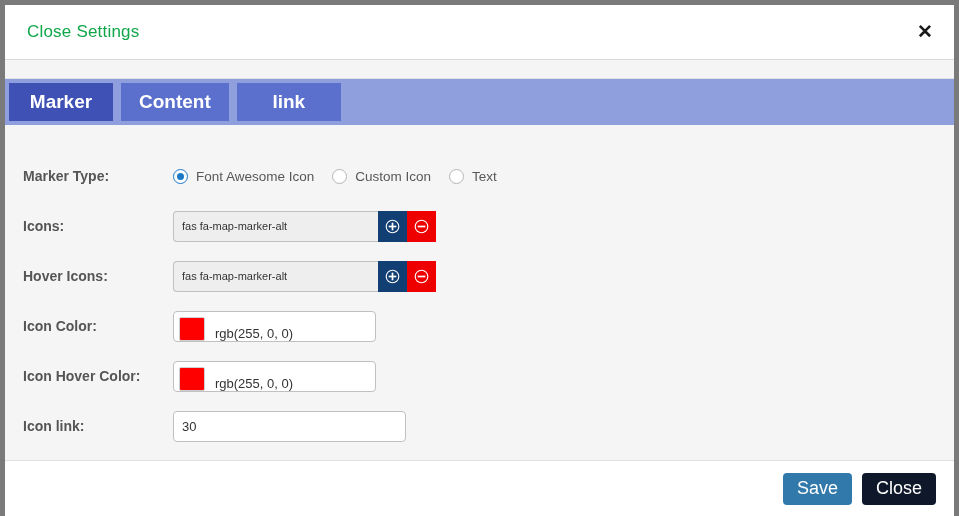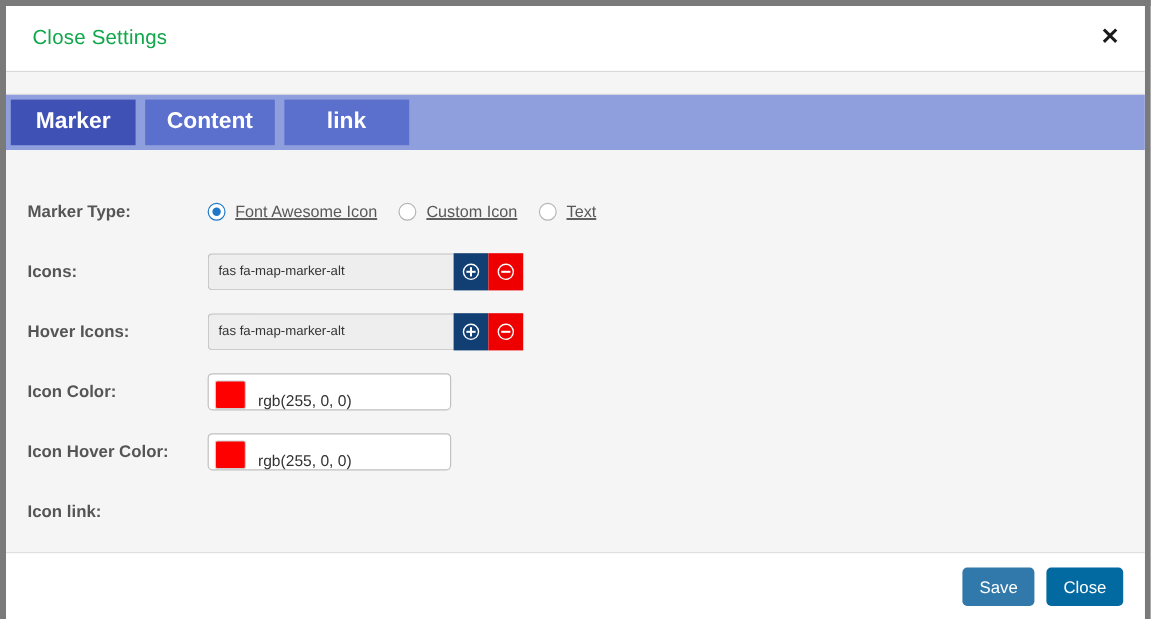--- a/index.html
+++ b/index.html
@@ -180,21 +180,20 @@
   
   .radio-group {
     display: flex;
     align-items: center;
   }
   .radio-opt {
     display: flex;
     align-items: flex-start;
     margin-right: 18px;
     cursor: pointer;
-    text-decoration: underline;
   }
   .radio-circle {
     width: 15px;
     height: 15px;
     border-radius: 50%;
     border: 1px solid #b5b5b5;
     background: #ffffff;
     box-sizing: border-box;
     margin-right: 8px;
     position: relative;
@@ -301,28 +300,28 @@
     justify-content: flex-end;
     padding-right: 18px;
     box-sizing: border-box;
   }
   .footer-btn {
     height: 32px;
     min-width: 54px;
     border: none;
     border-radius: 4px;
     color: #ffffff;
-    font-size: 14px;
+    font-size: 18px;
     font-family: "Liberation Sans", sans-serif;
     cursor: pointer;
     margin-left: 10px;
     padding: 0 14px;
   }
   #save-button { background: #3279ab; }
-  #close-button { background: #0369a1; }
+  #close-button { background: #0f172a; }
 </style>
 </head>
 <body>
 
 <div id="page-backdrop">
   <div class="bg-strip">
     <div class="bg-card" style="left:30px;  width:80px;"></div>
     <div class="bg-card" style="left:135px; width:150px;"></div>
     <div class="bg-card" style="left:330px; width:300px;"></div>
     <div class="bg-text-row" style="left:660px; width:60px;"></div>
@@ -427,20 +426,23 @@
       <div class="form-control-area">
         <div class="color-field">
           <span class="color-swatch" style="background:#ff0000"></span>
           <span class="color-value">rgb(255, 0, 0)</span>
         </div>
       </div>
     </div>
 
     <div class="form-row">
       <div class="form-label">Icon link:</div>
+      <div class="form-control-area">
+        <input class="plain-input" type="text" value="30" style="">
+      </div>
     </div>
 
   </div>
 
   <div id="modal-footer">
     <button class="footer-btn" id="save-button">Save</button>
     <button class="footer-btn" id="close-button">Close</button>
   </div>
 
 </div>

